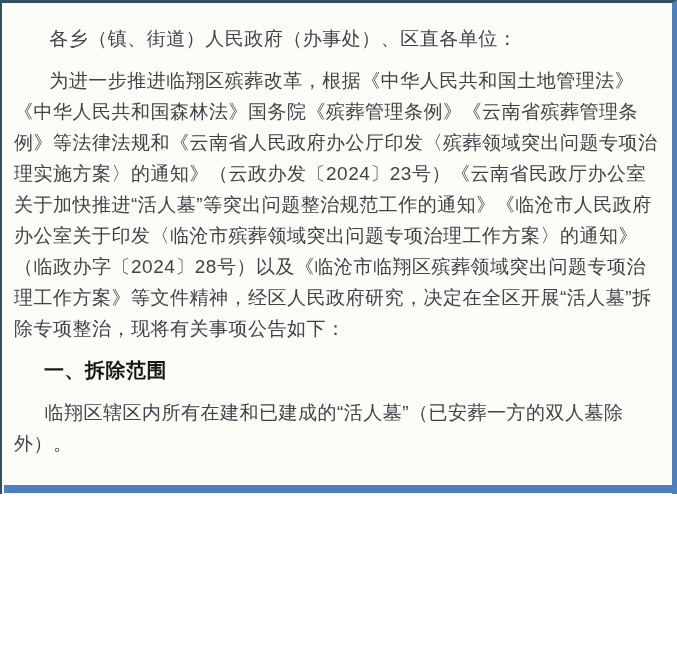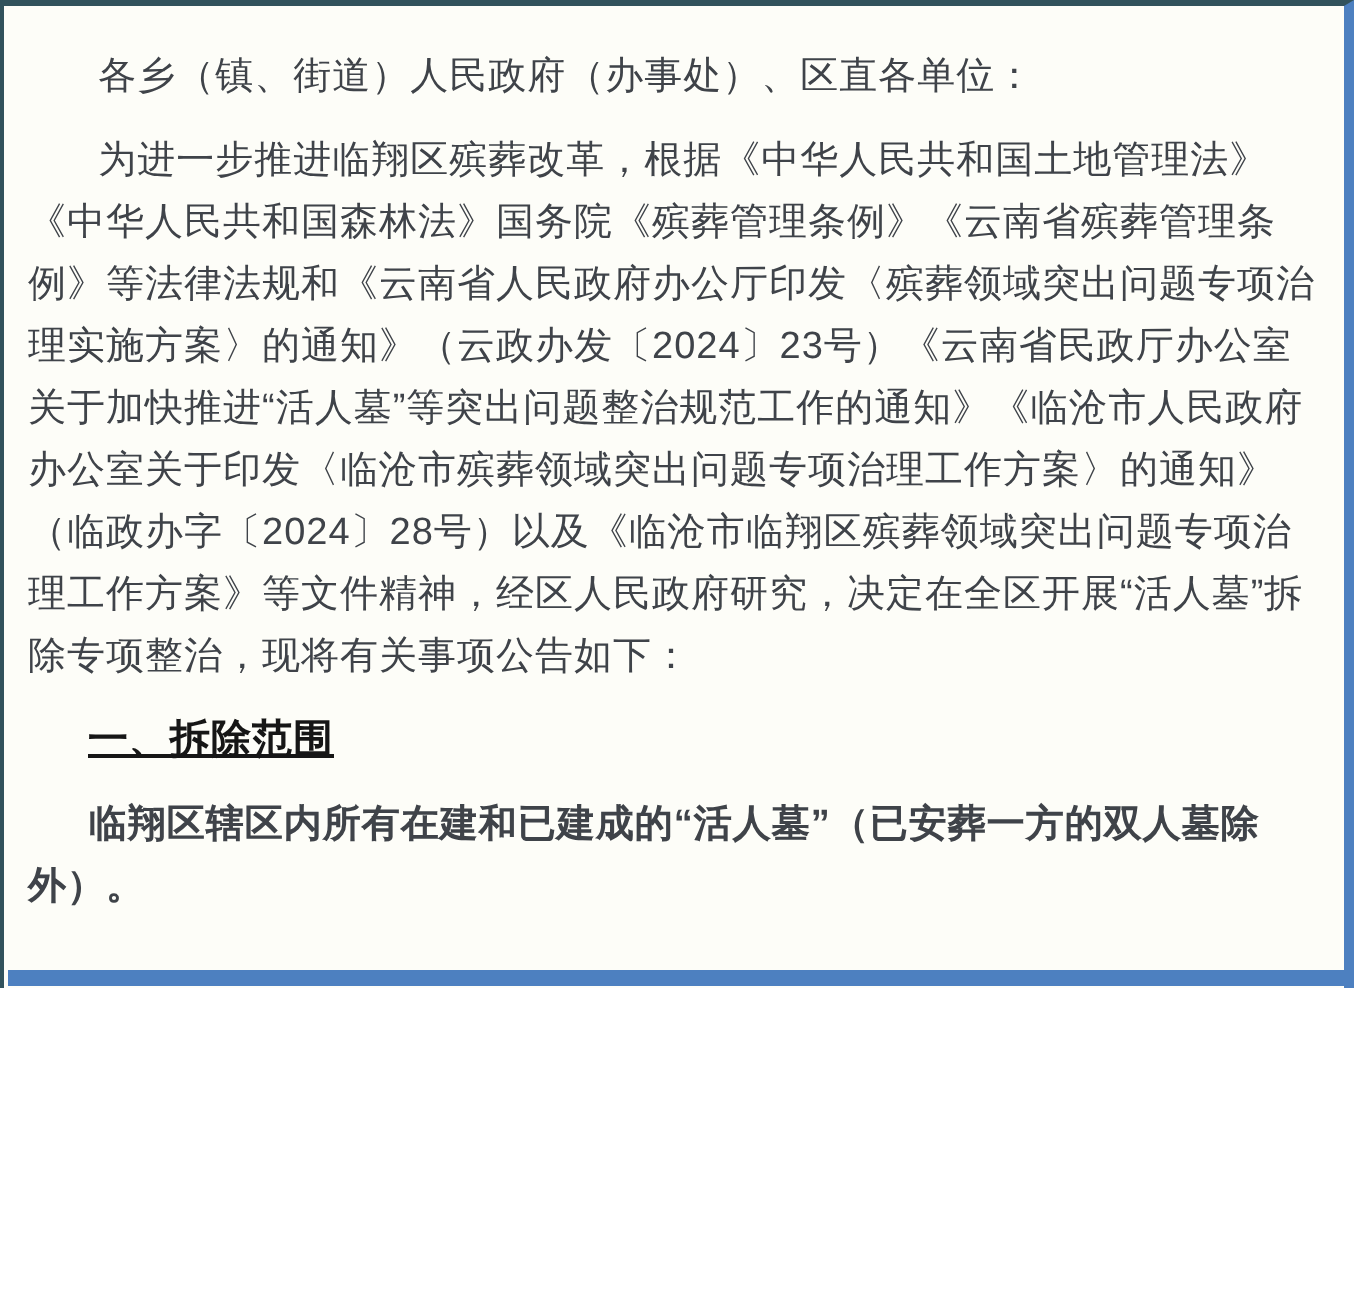--- a/index.html
+++ b/index.html
@@ -34,30 +34,29 @@
     background: var(--accent-blue, #4d80c0);
   }
   .salutation, .para, .section-body, .signature, .issue-date {
     margin: 0 0 11px 0;
     font-size: 19px;
     line-height: 31px;
     color: var(--text-color, #3f4349);
     letter-spacing: 0.5px;
   }
   .salutation, .para { text-indent: 1.85em; }
-  .section-body { text-indent: 1.6em; font-weight: bold; }
+  .section-body { text-indent: 1.6em; }
   .section-heading {
     margin: 2px 0 11px 0;
     font-size: 20px;
     line-height: 31px;
     font-weight: 700;
     color: var(--heading-color, #161616);
     text-indent: 1.5em;
     letter-spacing: 0.5px;
-    text-decoration: underline;
   }
 </style>
 </head>
 <body>
 
 <div class="viewport">
   <div class="sheet">
 
     <p class="salutation">各乡（镇、街道）人民政府（办事处）、区直各单位：</p>
 

